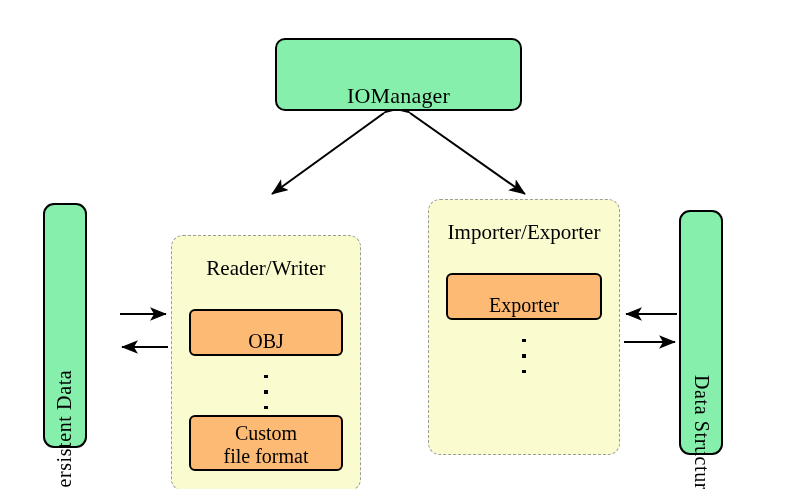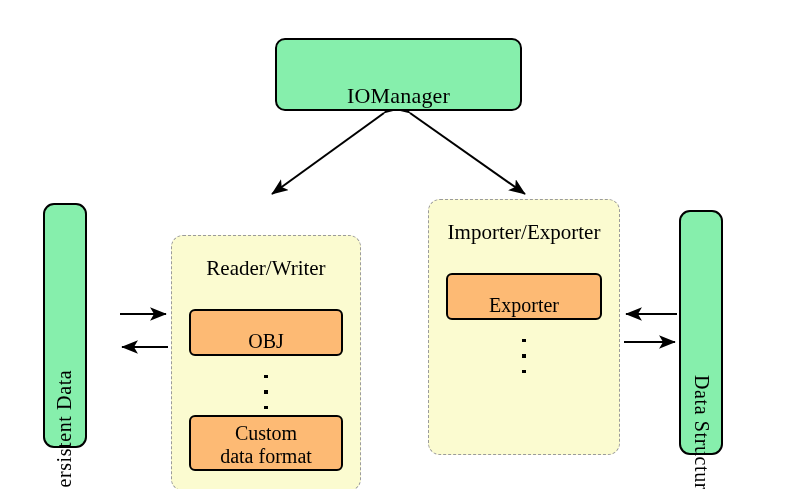--- a/index.html
+++ b/index.html
@@ -213,21 +213,21 @@
     </div>
 
     <div class="vdots">
       <span></span>
         <span></span>
         <span></span>
     </div>
 
     <div class="inner-box inner-bottom">
       <span class="label">Custom
-data format</span>
+file format</span>
     </div>
   </div>
 
   <div class="panel" id="panel-importerexporter">
     <div class="panel-title">Importer/Exporter</div>
 
     <div class="inner-box inner-top">
       <span class="label">Exporter</span>
     </div>
 

